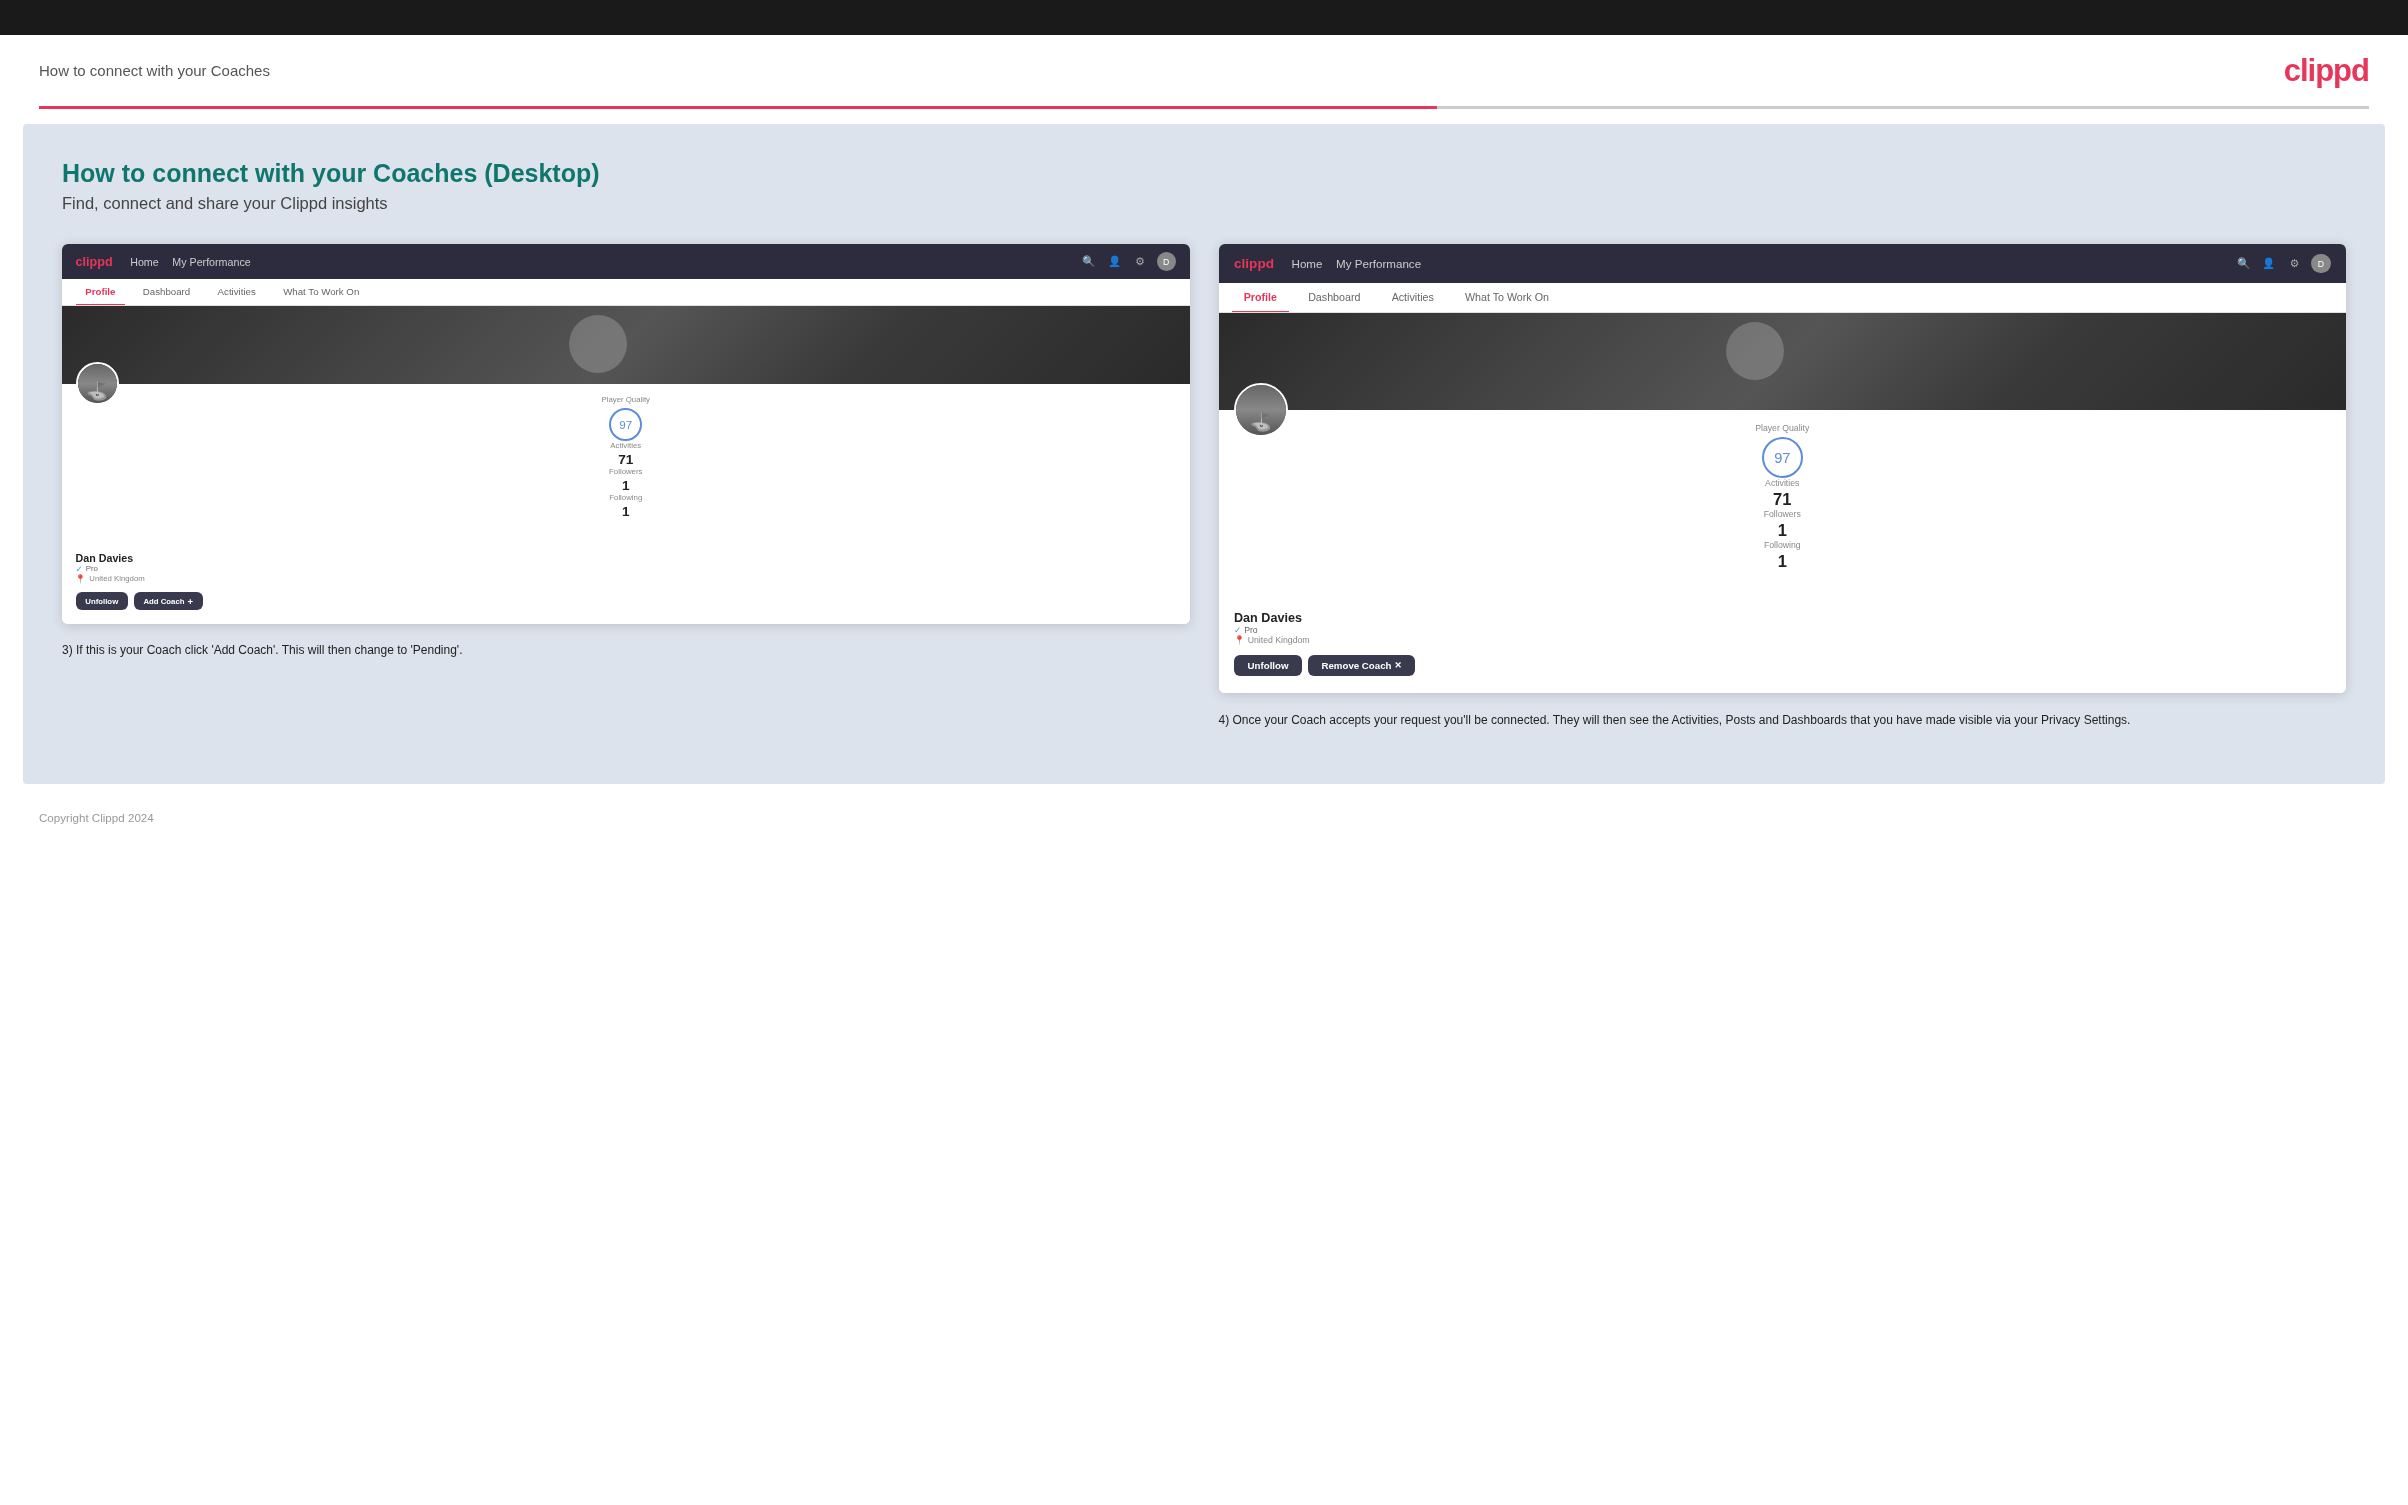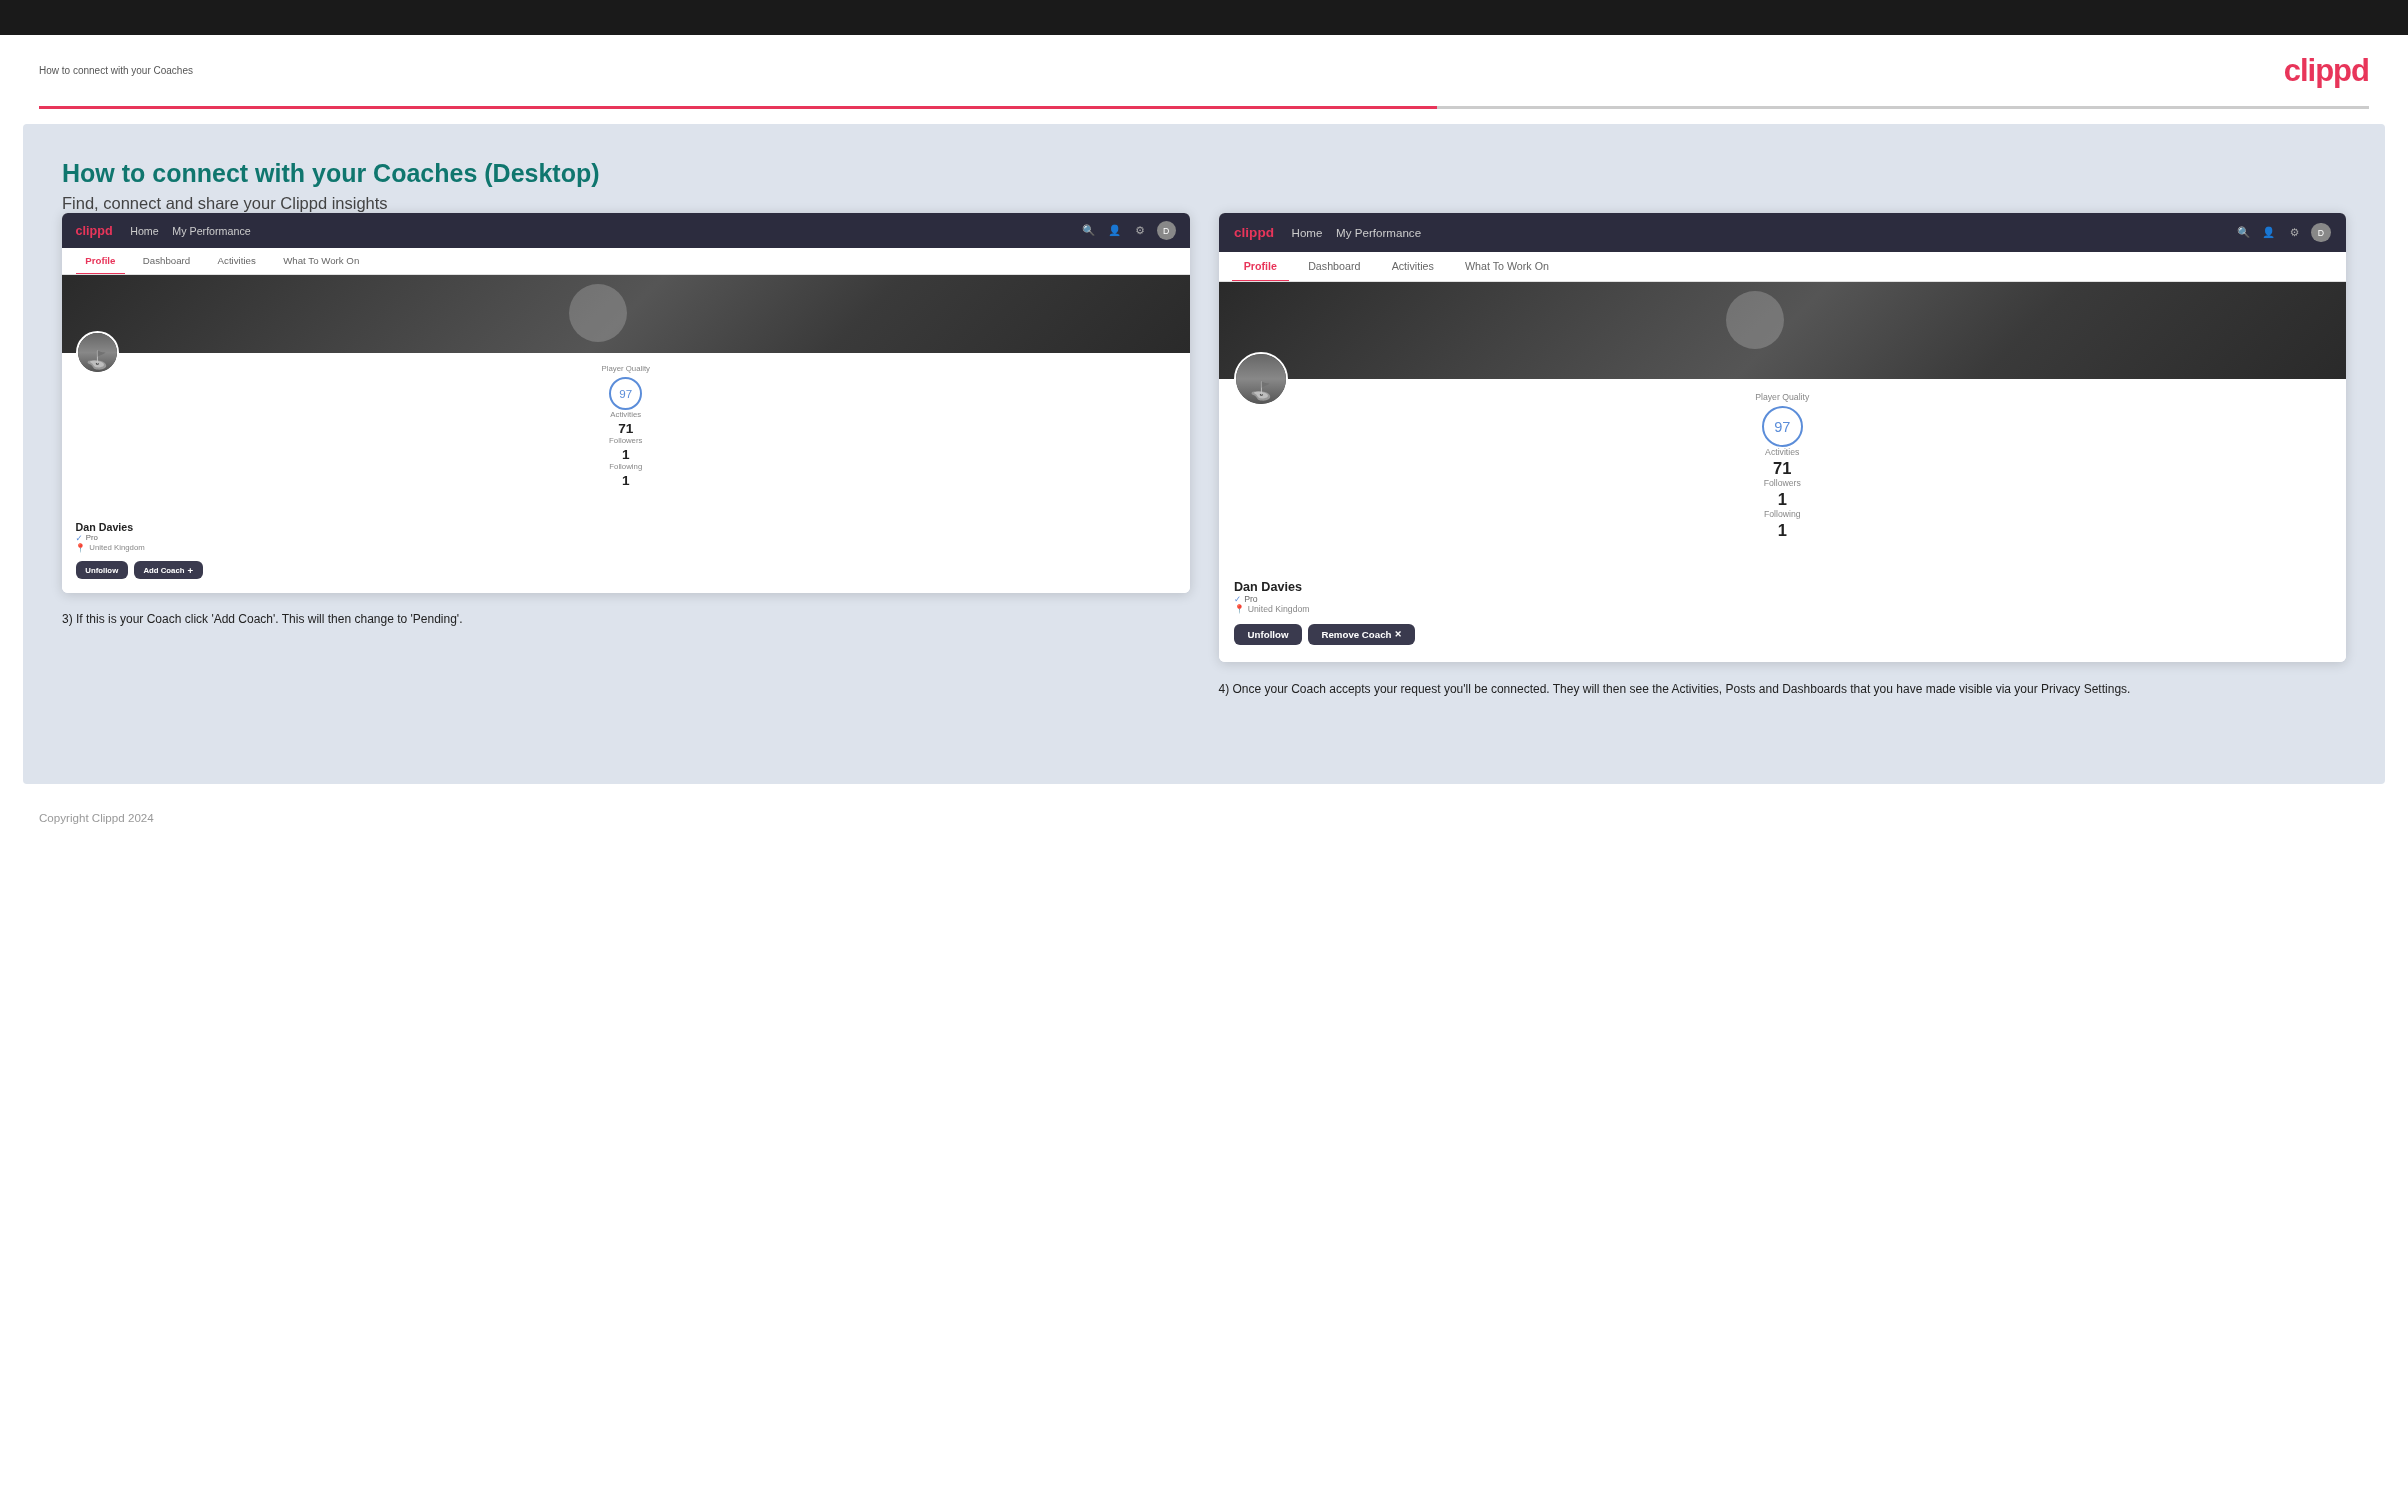--- a/index.html
+++ b/index.html
@@ -18,21 +18,21 @@
 
     
     .header {
       display: flex;
       align-items: center;
       justify-content: space-between;
       padding: 17.5px 39px;
       background: #fff;
     }
     .header-title {
-      font-size: 10px;
+      font-size: 15px;
       color: #555;
     }
     .logo {
       font-size: 31px;
       font-weight: 700;
       color: #e8355a;
       letter-spacing: -1px;
     }
 
     
@@ -53,20 +53,21 @@
 
     .page-heading {
       font-size: 25px;
       font-weight: 700;
       color: #0f766e;
       margin-bottom: 5.8px;
     }
     .page-subheading {
       font-size: 16.5px;
       color: #444;
+      margin-bottom: 31px;
     }
 
     
     .screenshots-row {
       display: flex;
       gap: 29px;
       align-items: flex-start;
     }
     .screenshot-col {
       flex: 1;

